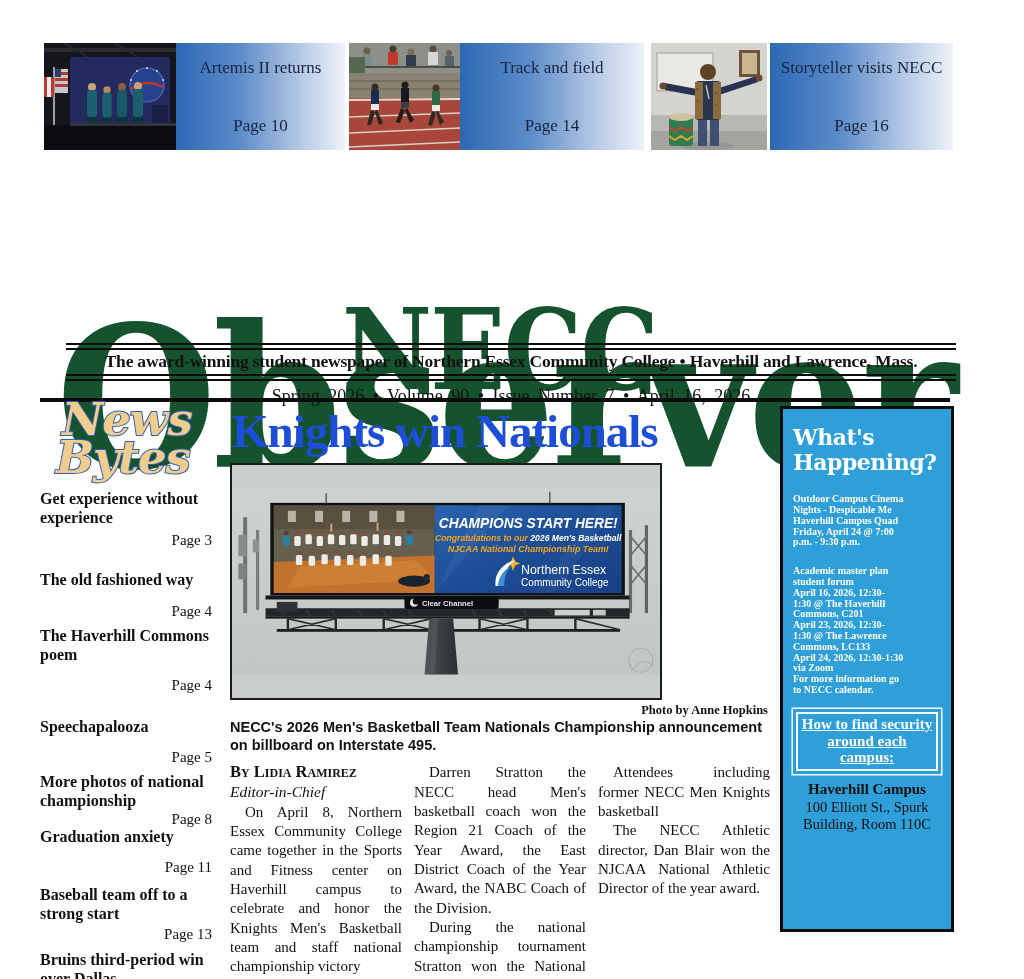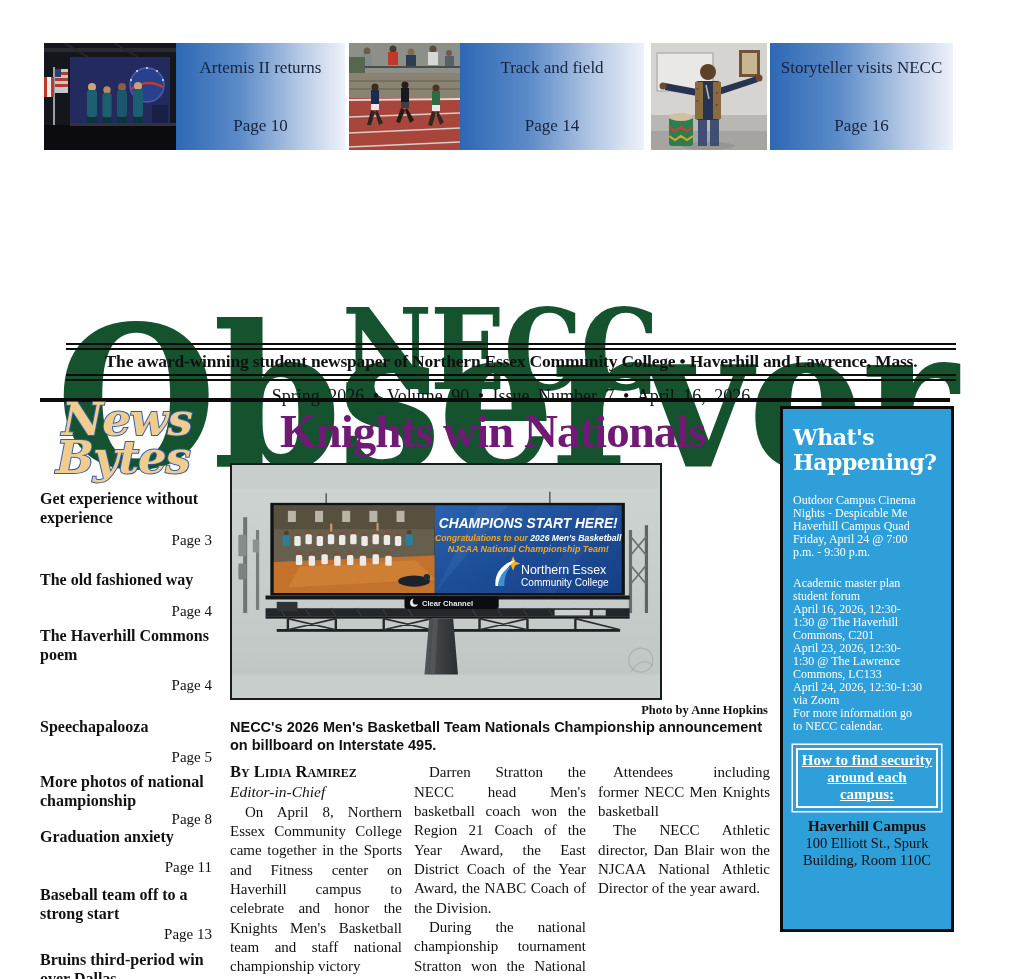--- a/index.html
+++ b/index.html
@@ -51,41 +51,41 @@
     font-size:45px; line-height:.8; color:#f0cc8f;
     -webkit-text-stroke:2px #2f5fae; paint-order:stroke fill; letter-spacing:-1px;
   }
   .nb-line2 { margin-left:-6px; margin-top:2px; }
   .nb-items { margin-top:14px; }
   .nb-title { font-weight:bold; font-size:16px; line-height:1.18; hyphens:auto; }
   .nb-page  { text-align:right; font-size:15px; padding-right:6px; }
   
   .headline {
     font-size:47px; font-weight:bold; letter-spacing:-1px; line-height:1;
-    color:#701a75; white-space:nowrap; margin:2px 0 8px 2px;padding-left:48px;
+    color:#1d4ed8; white-space:nowrap; margin:2px 0 8px 2px;
   }
   .photo-frame { width:432px; height:237px; border:2px solid #1b1b1b; background:#c8cecc; }
   .photo-frame svg { display:block; width:100%; height:100%; }
   .photo-credit { text-align:right; font-size:12.5px; font-weight:bold; margin:3px 2px 0 0; }
   .caption { font-family:"Liberation Sans", sans-serif; font-weight:bold; font-size:14.5px; line-height:1.22; margin-top:1px; }
   .body-cols { display:flex; gap:12px; margin-top:9px; }
   .bodycol { width:172px; flex:0 0 172px; font-size:15px; line-height:1.29; text-align:justify; hyphens:auto; }
   .byline { font-variant:small-caps; font-weight:bold; font-size:16.5px; line-height:1.1; }
   .byrole { font-style:italic; font-size:15.5px; margin-bottom:1px; }
   .bodycol p { text-indent:15px; margin:0; }
   
   .wh-box {
     width:174px; height:526px; border:3px solid #0b0b0b; background:#2e9fd8;
     color:#fff; padding:12px 10px 10px; overflow:hidden;
   }
   .wh-heading {
     font-family:"DejaVu Serif", serif; font-weight:bold; font-size:22px; line-height:1.12;
     margin-top:4px; letter-spacing:-0.5px;
   }
-  .wh-event { font-weight:normal; font-size:12px; line-height:1.08; white-space:pre-line; }
+  .wh-event { font-weight:bold; font-size:10px; line-height:1.08; white-space:pre-line; }
   .wh-e1 { margin-top:20px; }
   .wh-e2 { margin-top:18px; }
   .wh-security {
     margin:16px 3px 0; border:2px solid #fff; box-shadow:0 0 0 3px #2e9fd8, 0 0 0 4.5px #fff;
     padding:2px 2px 3px; text-align:center;
   }
   .wh-security span { font-weight:bold; font-size:15px; line-height:1.12; text-decoration:underline; display:inline-block; }
   .wh-info { margin-top:10px; color:#101010; text-align:center; font-size:14.5px; line-height:1.16; }
   .wh-campus { font-weight:bold; font-size:15px; }
   svg text { font-family:"Liberation Sans", sans-serif; }

